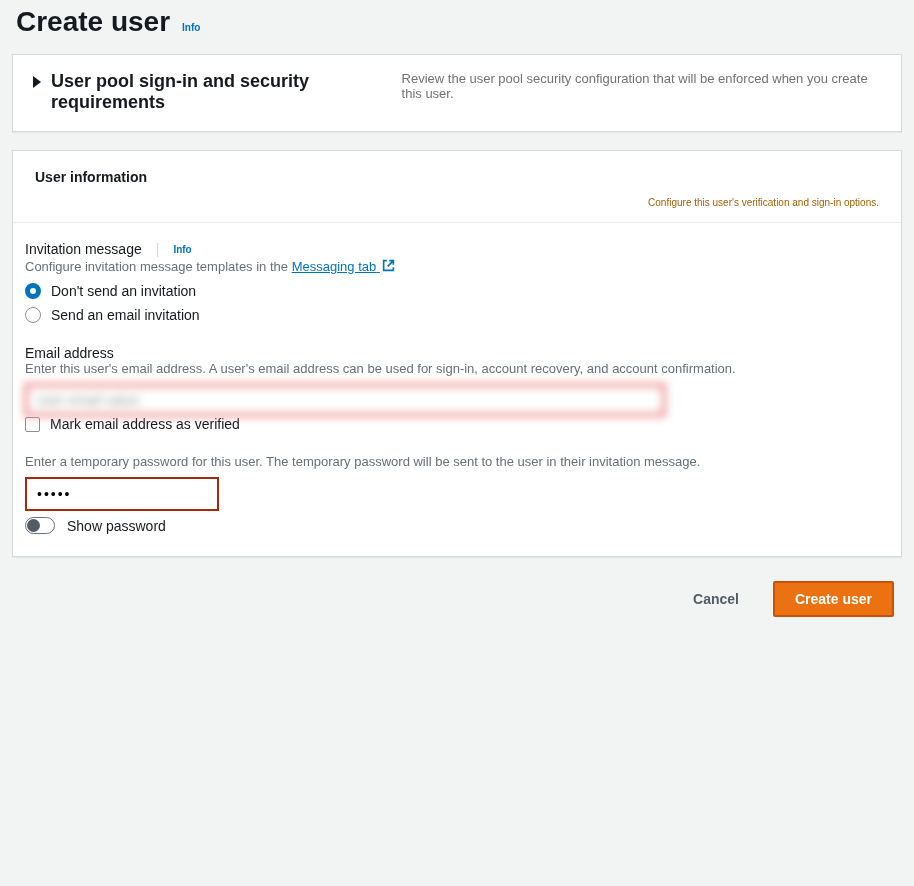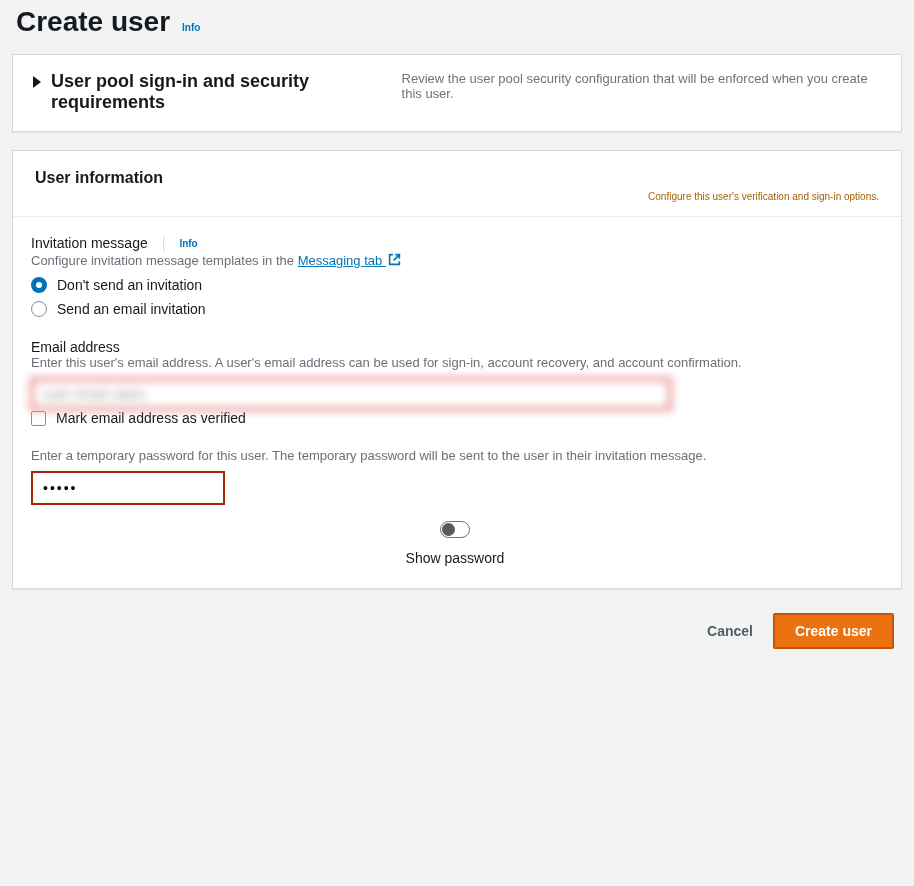--- a/index.html
+++ b/index.html
@@ -59,31 +59,31 @@
     }
     .exp-desc {
       color: #737373;
       font-size: 13px;
     }
     .panel-header {
       padding: 18px 22px 14px 22px;
       border-bottom: 1px solid #eaeded;
     }
     .panel-title {
-      font-size: 16px;
-      font-weight: 700;
-      margin-bottom: 4px;
+      font-size: 14px;
+      font-weight: 700;
+      margin-bottom: 12px;
     }
     .panel-desc {
       color: #a16207;
       font-size: 10px;
       text-align: right;
     }
     .panel-body {
-      padding: 18px 22px 22px 18px;
+      padding: 18px 22px 22px 12px;
     }
     .field-group { margin-bottom: 22px; }
     .field-group:last-child { margin-bottom: 0; }
     .field-label-row {
       display: flex; align-items: center; gap: 14px;
       margin-bottom: 2px;
     }
     .field-label {
       font-size: 14px;
       color: #16191f;
@@ -141,42 +141,42 @@
       height: 34px;
       border: 2px solid #a1290c;
       padding: 4px 10px;
       font-size: 14px;
       letter-spacing: 2px;
       background: #fff;
       margin-top: 2px;
     }
     .toggle-row {
       display: flex; align-items: center; gap: 12px;
-      margin-top: 16px;
-      flex-direction: column;
+      margin-top: 6px;
     }
     .toggle {
       width: 30px; height: 17px;
       border-radius: 10px;
       background: #fff;
       border: 1px solid #687078;
       position: relative;
       cursor: pointer;
       flex-shrink: 0;
     }
     .toggle-knob {
       position: absolute;
       width: 13px; height: 13px;
       border-radius: 50%;
       background: #545b64;
       left: 1px; top: 1px;
     }
     .footer {
       display: flex;
       justify-content: flex-end;
+      gap: 14px;
       padding: 6px 8px 0 0;
     }
     .btn {
       padding: 8px 20px;
       font-size: 14px;
       font-weight: 700;
       cursor: pointer;
       border-radius: 2px;
     }
     .btn-cancel {

